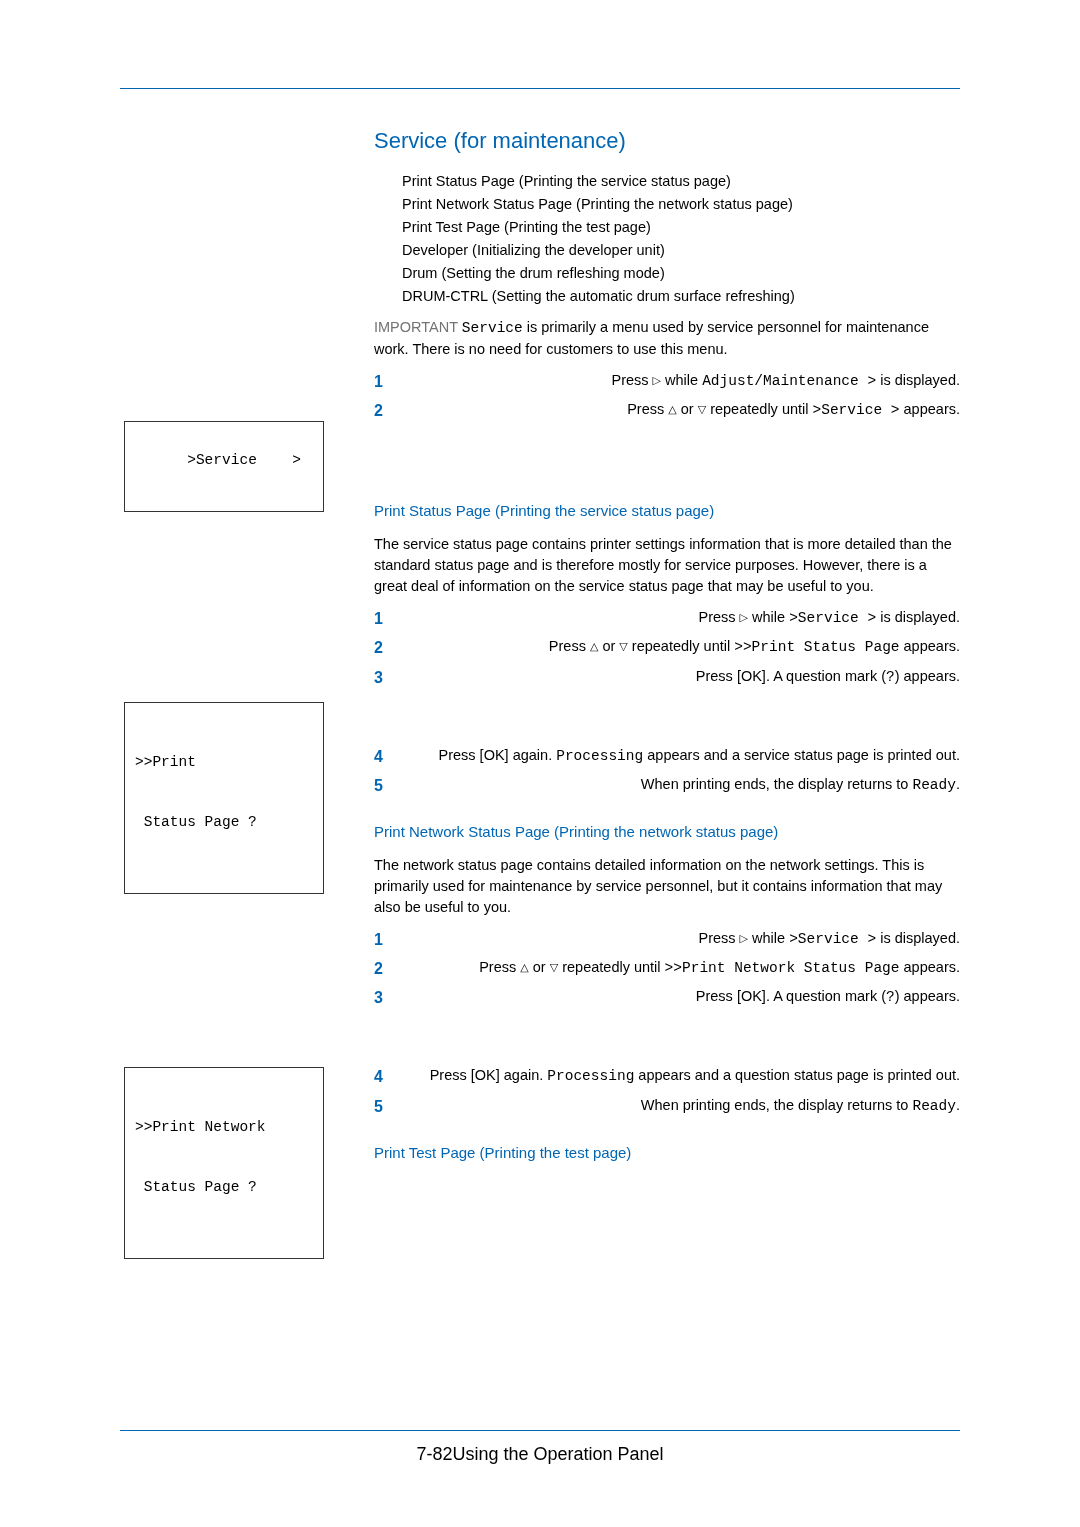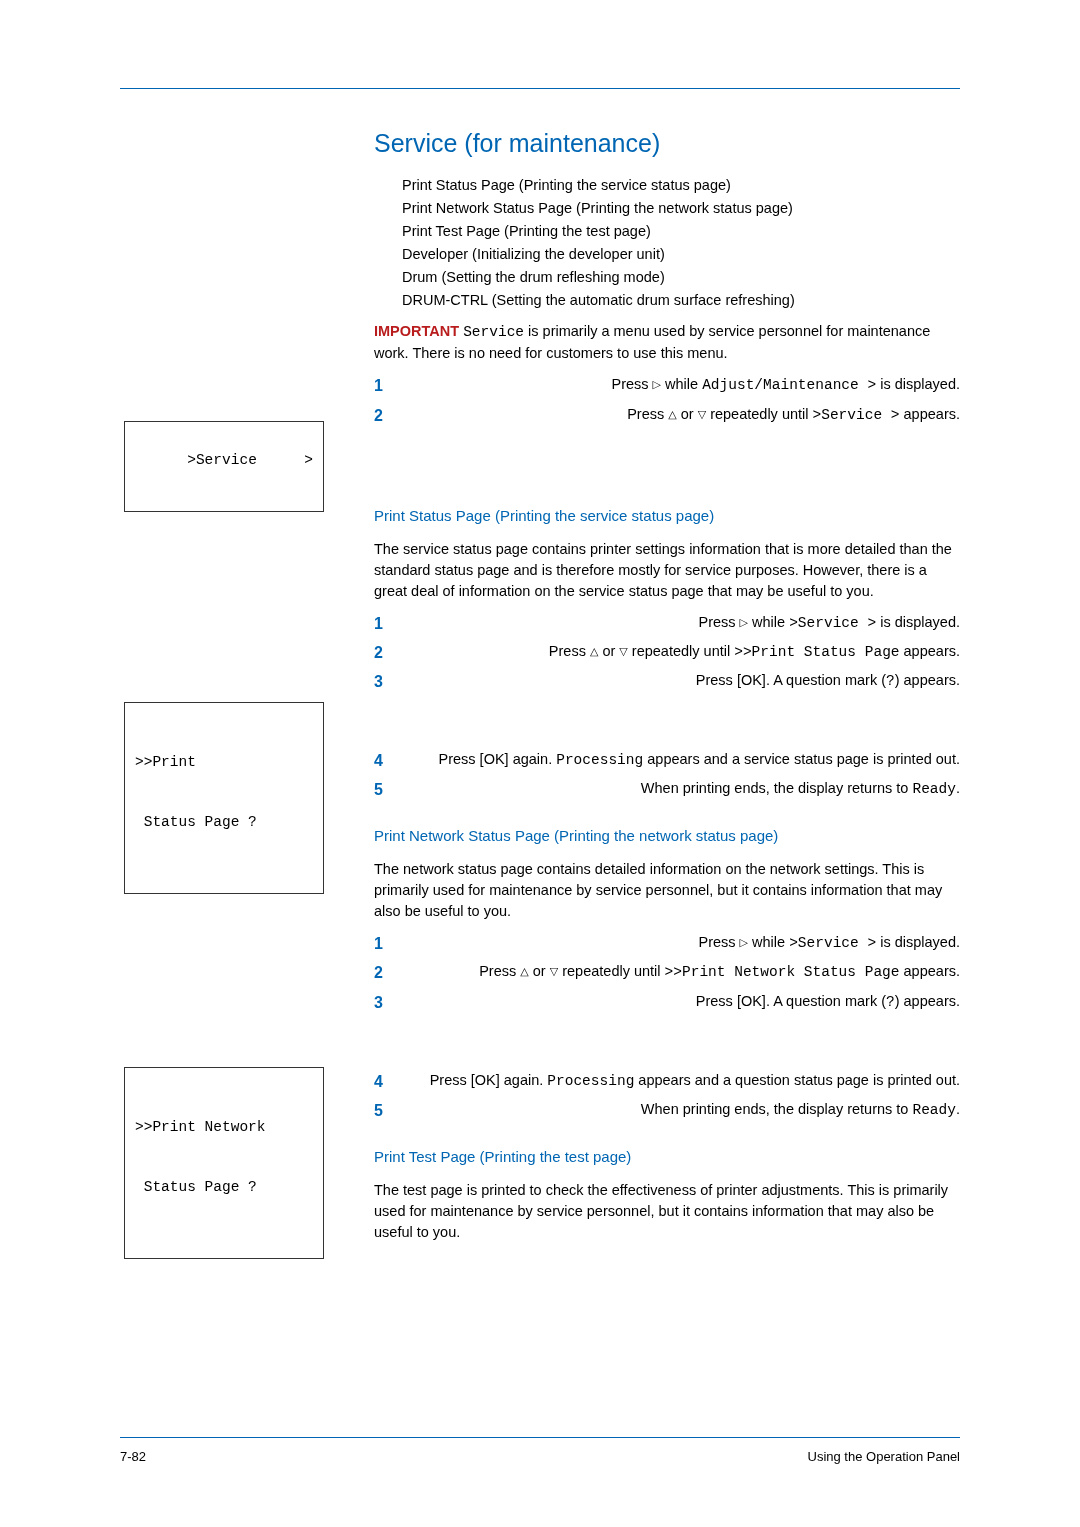--- a/index.html
+++ b/index.html
@@ -15,49 +15,49 @@
     padding: 88px 120px 60px 120px;
   }
   .top-rule { border-top: 1.5px solid #0066b3; margin-bottom: 36px; }
   .content { display: flex; }
   .left-col { width: 230px; flex-shrink: 0; position: relative; }
   .right-col { flex: 1; padding-left: 24px; }
   .lcd {
     border: 1px solid #333;
     font-family: "Courier New", monospace;
     font-size: 14.5px;
-    padding: 8px 10px 20px 10px;
+    padding: 8px 22px 20px 10px;
     width: 200px;
     position: absolute;
     left: 4px;
     line-height: 1.4;
     white-space: pre;
   }
   .lcd-1 { top: 296px; }
   .lcd-2 { top: 577px; }
   .lcd-3 { top: 942px; }
   .lcd .arrow-right { float: right; }
   h2.main-heading {
     color: #0066b3;
     font-weight: normal;
-    font-size: 25px;
+    font-size: 22px;
     margin-bottom: 14px;
   }
   h3.sub-heading {
     color: #0066b3;
     font-weight: normal;
     font-size: 15px;
     margin-top: 24px;
     margin-bottom: 12px;
   }
   .body-text { margin-bottom: 10px; }
   .indent-list { padding-left: 28px; margin-bottom: 10px; }
   .indent-list div { margin-bottom: 2px; }
   .important { margin-bottom: 10px; margin-top: 6px; }
-  .important .imp-label { color: #b91c1c; font-weight: bold; }
+  .important .imp-label { color: #737373; }
   .steps { margin-top: 4px; }
   .step { display: flex; margin-bottom: 6px; }
   .step-num {
     color: #0066b3;
     font-weight: bold;
     font-size: 16px;
     width: 24px;
     flex-shrink: 0;
   }
   .step-txt { flex: 1; text-align: right; }
@@ -68,21 +68,21 @@
     vertical-align: 1px;
     line-height: 1;
   }
   .footer {
     position: absolute;
     bottom: 60px;
     left: 120px;
     right: 120px;
   }
   .footer-rule { border-top: 1.5px solid #0066b3; margin-bottom: 10px; }
-  .footer-row { display: flex; justify-content: space-between; font-size: 13px; }
+  .footer-row { display: flex; justify-content: center; font-size: 18px; }
   .gap-before { margin-top: 18px; }
 </style>
 </head>
 <body>
 
 <div class="top-rule"></div>
 
 <div class="content">
   <div class="left-col">
 
@@ -202,21 +202,20 @@
       </div>
       <div class="step">
         <div class="step-num">5</div>
         <div class="step-txt">
           <span>When printing ends, the display returns to </span><span class="mono">Ready</span><span>.</span>
         </div>
       </div>
     </div>
 
     <h3 class="sub-heading">Print Test Page (Printing the test page)</h3>
-    <p class="body-text">The test page is printed to check the effectiveness of printer adjustments. This is primarily used for maintenance by service personnel, but it contains information that may also be useful to you.</p>
 
   </div>
 </div>
 
 <div class="footer">
   <div class="footer-rule"></div>
   <div class="footer-row">
     <span>7-82</span>
     <span>Using the Operation Panel</span>
   </div>

